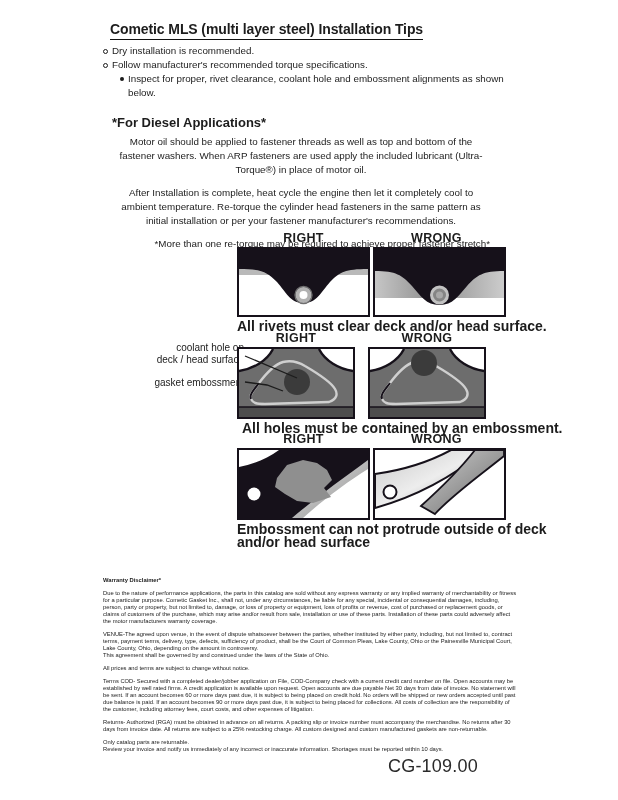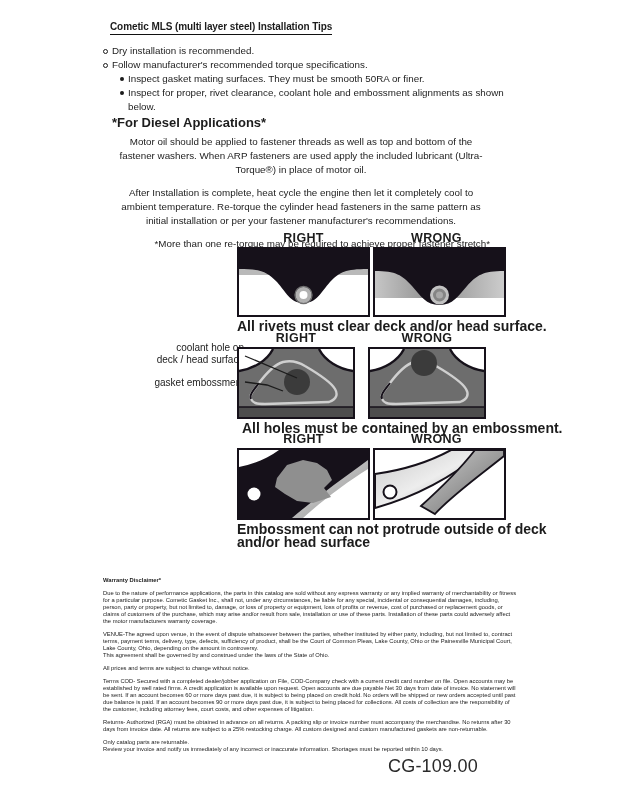--- a/index.html
+++ b/index.html
@@ -1,21 +1,21 @@
 <!DOCTYPE html>
 <html style="--ink: #1c1c1c; --dblack: #16111a; --gband: #b9b9b9; --gbody: #6d6d6d; --gstrip: #4d4d4d; --silver: #cfcfcf; --hole: #3b3b3b;"><head>
 <meta charset="utf-8">
 <style>
   html,body{margin:0;padding:0;background:#ffffff;}
   .page{position:relative;width:618px;height:800px;background:#fff;overflow:hidden;
         font-family:"Liberation Sans",sans-serif;color:var(--ink);}
   .abs{position:absolute;}
 
   
-  .title{left:110px;top:21px;font-size:10px;font-weight:bold;letter-spacing:-0.1px;
+  .title{left:110px;top:21px;font-size:14px;font-weight:bold;letter-spacing:-0.1px;
          border-bottom:1.6px solid #111;padding-bottom:1.5px;}
 
   
   .tips{left:103px;top:44px;width:426px;font-size:9.8px;line-height:14px;}
   .tip{position:relative;padding-left:9px;}
   .tip::before{content:"";position:absolute;left:0;top:4.6px;width:3.4px;height:3.4px;
                border:1px solid #1c1c1c;border-radius:50%;}
   .subtip{position:relative;margin-left:16px;padding-left:9px;}
   .subtip::before{content:"";position:absolute;left:1px;top:5.2px;width:3.8px;height:3.8px;
                   background:#1c1c1c;border-radius:50%;}
@@ -84,21 +84,20 @@
           <stop offset="1" stop-color="#6a6a6a"></stop>
       </linearGradient>
     </defs>
   </svg>
 
   <div class="abs title">Cometic MLS (multi layer steel) Installation Tips</div>
 
   <div class="abs tips">
     <div class="tip">Dry installation is recommended.</div>
     <div class="tip">Follow manufacturer's recommended torque specifications.</div>
-    <div class="subtip">Inspect gasket mating surfaces.  They must be smooth 50RA or finer.</div>
     <div class="subtip">Inspect for proper, rivet clearance, coolant hole and embossment alignments as shown below.</div>
   </div>
 
   <div class="abs diesel">
     <h2>*For Diesel Applications*</h2>
     <p>Motor oil should be applied to fastener threads as well as top and bottom of the fastener washers. When ARP fasteners are used apply the included lubricant (Ultra-Torque®) in place of motor oil.</p>
     <p>After Installation is complete, heat cycle the engine then let it completely cool to ambient temperature. Re-torque the cylinder head fasteners in the same pattern as initial installation or per your fastener manufacturer's recommendations.</p>
     <div class="note">*More than one re-torque may be required to achieve proper fastener stretch*</div>
   </div>
 

